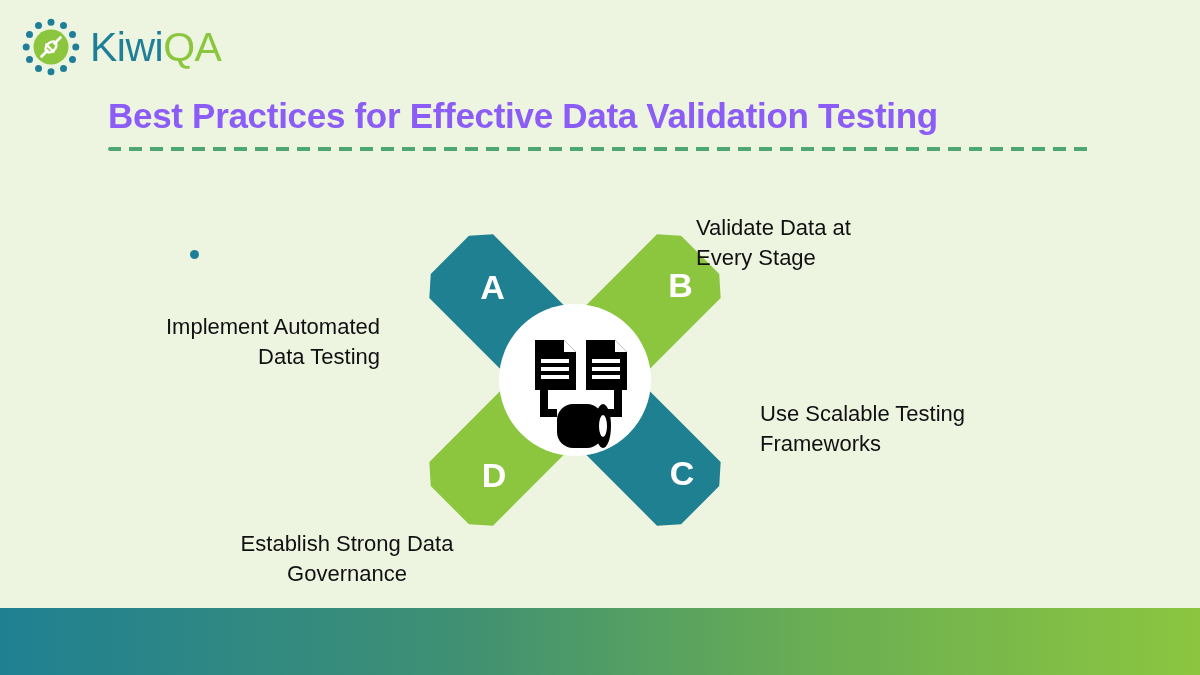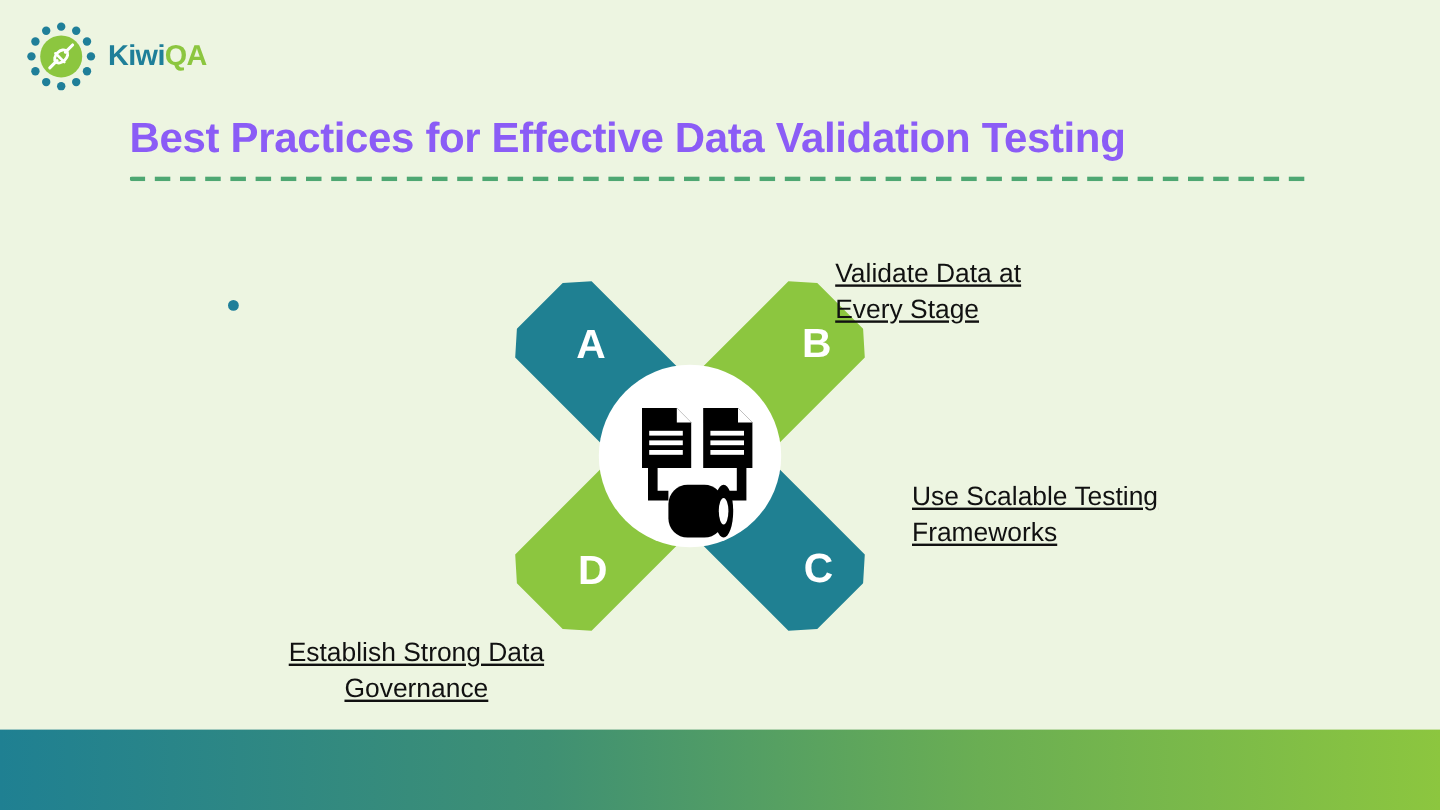--- a/index.html
+++ b/index.html
@@ -15,21 +15,21 @@
   }
 
   
   .brand {
     position:absolute; left:22px; top:18px;
     display:flex; align-items:center; gap:10px;
   }
   .logo-mark { position:relative; width:58px; height:58px; }
   .logo-mark svg { display:block; }
   .brand-name {
-    font-size:24px; font-weight:700; letter-spacing:-0.5px;
+    font-size:41px; font-weight:400; letter-spacing:-0.5px;
     line-height:1; white-space:nowrap;
   }
   .brand-kiwi { color:#1f7f99; }
   .brand-qa  { color:#8cc63f; }
 
   
   .title-block { position:absolute; left:108px; top:96px; width:990px; }
   .deck-title {
     font-size:35px; font-weight:700; color:#8b5cf6;
     letter-spacing:-0.3px; line-height:1.15; white-space:nowrap;
@@ -53,21 +53,20 @@
   
   .spec-dot { position:absolute; width:9px; height:9px; border-radius:50%; background:#1f7f99; }
   .dot-1 { left:190px; top:250px; }
   .dot-2 { left:502px; top:250px; }
 
   
   .label {
     position:absolute;
     font-size:22px; line-height:1.36; color:#111111;
     white-space:pre-line;
-    text-decoration:underline;
   }
   .label-a { left:696px; top:213px; text-align:left; }
   .label-b { left:760px; top:399px; width:256px; text-align:left; }
   .label-c { left:212px; top:529px; width:270px; text-align:center; }
   .label-d { left:90px; top:312px; width:290px; text-align:right; }
 
   
   .footer-band {
     position:absolute; left:0; bottom:0; width:1200px; height:67px;
     background:linear-gradient(to right,#1f8092 0%, #3f9073 38%, #6aae53 68%, #8cc63f 100%);
@@ -173,16 +172,18 @@
       </g>
     </svg>
   </div>
 
   <div class="label label-a">Validate Data at
 Every Stage</div>
   <div class="label label-b">Use Scalable Testing
 Frameworks</div>
   <div class="label label-c">Establish Strong Data
 Governance</div>
+  <div class="label label-d">Implement Automated
+Data Testing</div>
 
   <div class="footer-band"></div>
 
 </div>
 
 </body></html>

